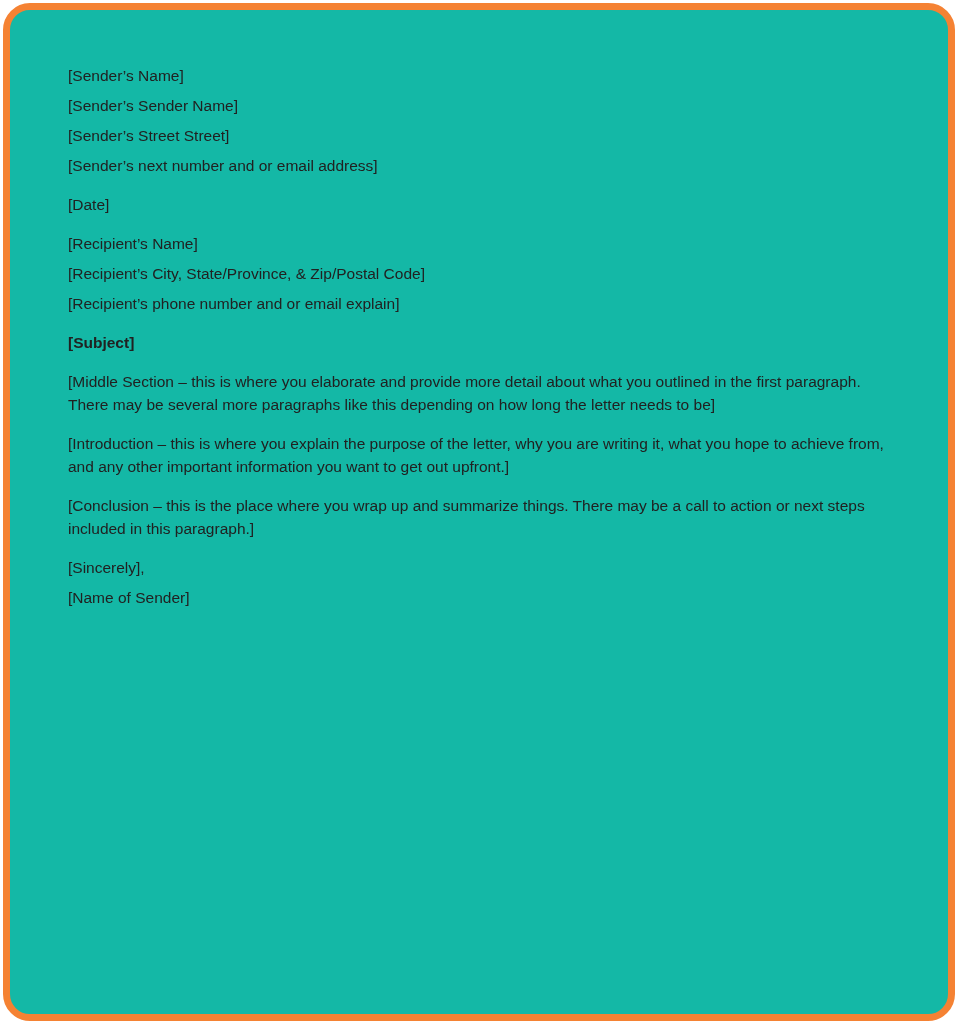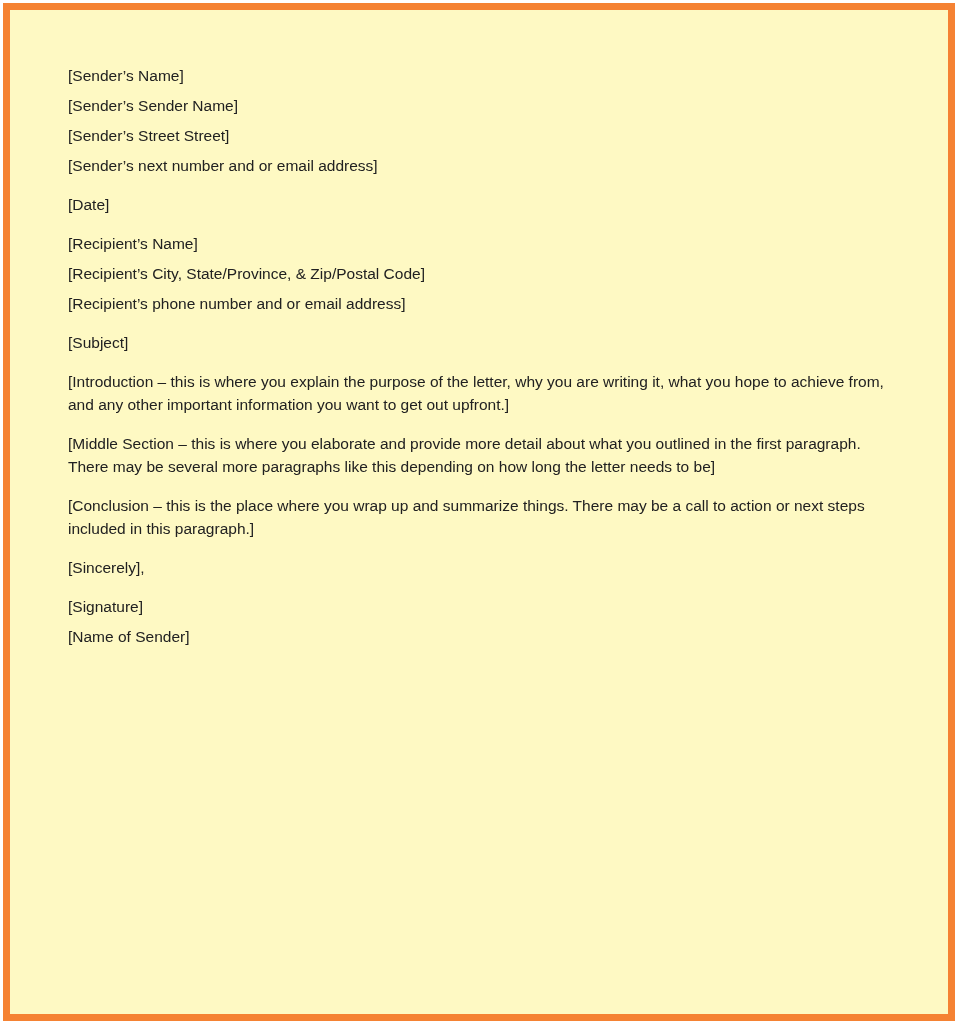--- a/index.html
+++ b/index.html
@@ -39,46 +39,45 @@
   }
   .para {
     font-size: 15.5px;
     line-height: 23px;
     margin: 0 0 7px 0;
   }
   .block-gap {
     margin-top: 16px;
   }
   .subject {
-    font-weight: normal;
+    font-weight: bold;
   }
 </style>
 </head>
 <body style="color: rgb(33, 33, 33);">
 
-<div class="page" style="border-color: rgb(245, 130, 51); background: #fef9c3;">
+<div class="page" style="border-color: rgb(245, 130, 51); background: #14b8a6; border-radius: 27px;">
   <div class="content">
 
     <div class="line">[Sender’s Name]</div>
     <div class="line">[Sender’s Sender Name]</div>
     <div class="line">[Sender’s Street Street]</div>
     <div class="line">[Sender’s next number and or email address]</div>
 
     <div class="line block-gap">[Date]</div>
 
     <div class="line block-gap">[Recipient’s Name]</div>
     <div class="line">[Recipient’s City, State/Province, &amp; Zip/Postal Code]</div>
-    <div class="line">[Recipient’s phone number and or email address]</div>
+    <div class="line">[Recipient’s phone number and or email explain]</div>
 
     <div class="line block-gap subject">[Subject]</div>
 
 
+    <p class="para block-gap">[Middle Section – this is where you elaborate and provide more detail about what you outlined in the first paragraph. There may be several more paragraphs like this depending on how long the letter needs to be]</p>
     <p class="para block-gap">[Introduction – this is where you explain the purpose of the letter, why you are writing it, what you hope to achieve from, and any other important information you want to get out upfront.]</p>
-    <p class="para block-gap">[Middle Section – this is where you elaborate and provide more detail about what you outlined in the first paragraph. There may be several more paragraphs like this depending on how long the letter needs to be]</p>
     <p class="para block-gap">[Conclusion – this is the place where you wrap up and summarize things. There may be a call to action or next steps included in this paragraph.]</p>
 
     <div class="line block-gap">[Sincerely],</div>
 
-    <div class="line block-gap">[Signature]</div>
     <div class="line">[Name of Sender]</div>
 
   </div>
 </div>
 
 </body></html>

